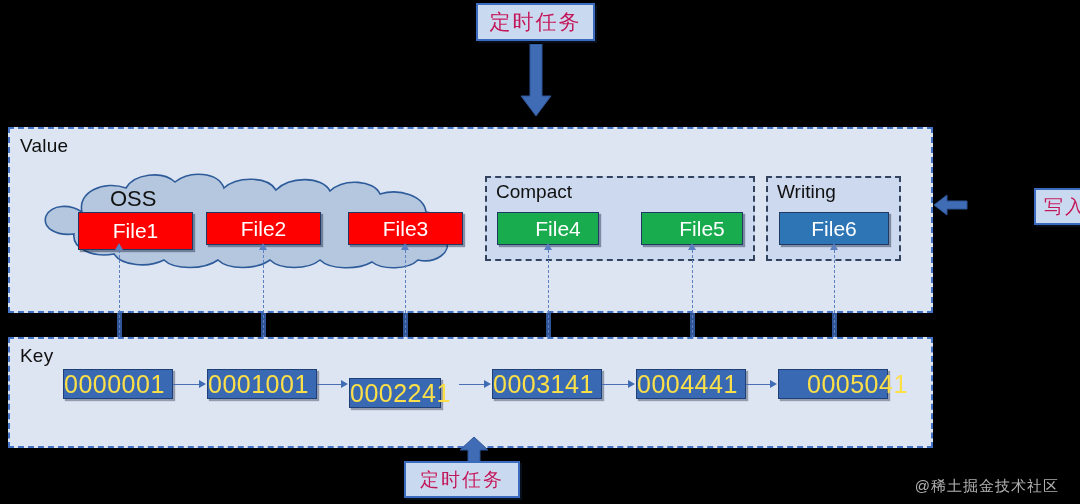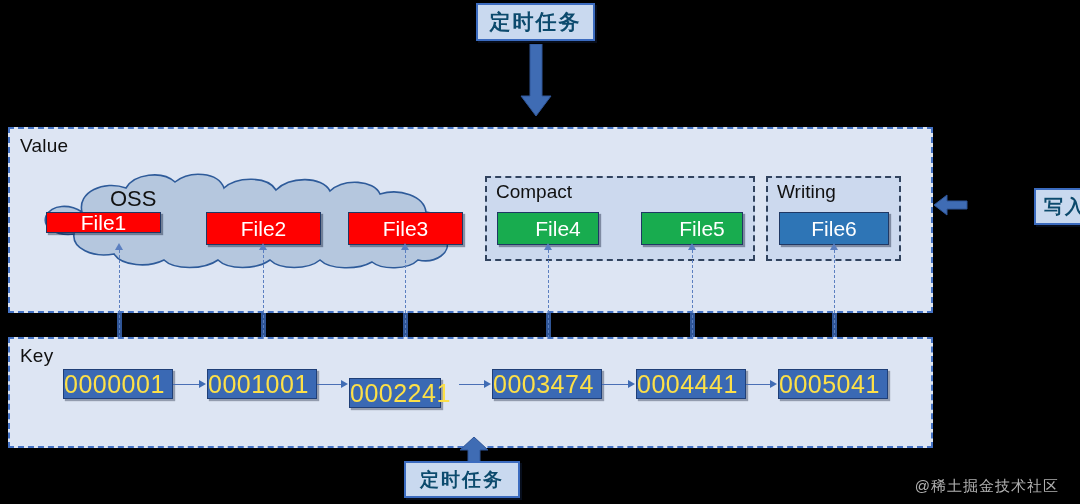--- a/index.html
+++ b/index.html
@@ -8,27 +8,26 @@
     font-family:"Liberation Sans","DejaVu Sans",sans-serif;
     overflow:hidden;
   }
   #stage{position:relative;width:1080px;height:504px;background:#000;}
 
   
   .cn-box{
     position:absolute;
     background:#c9d9ef;
     border:2px solid #3b6bbf;
-    color:#0c4a6e;
+    color:#be185d;
     font-size:21px;
     display:flex;align-items:center;justify-content:center;
     letter-spacing:2px;
     box-shadow:2px 2px 0 rgba(20,40,80,.35);
     text-shadow:0 0 1px rgba(255,255,255,.6);
-    font-weight:bold;
   }
 
   .panel{
     position:absolute;
     background:#dde5f3;
     border:2px dashed #4472c4;
     box-sizing:border-box;
   }
   .panel-title{
     position:absolute;
@@ -159,21 +158,21 @@
              C126,98 100,96 92,84
              C70,88 50,78 52,64
              C34,66 20,58 24,46
              C30,34 48,34 60,42 Z" fill="#b5c7de" stroke="#2e5b9a" stroke-width="1.6"></path>
   </svg>
 
   <div style="position:absolute;left:110px;top:186px;font-size:22px;color:#111;">
     <span>OSS</span>
   </div>
 
-  <div class="file red" style="left:46px;top:212px;width:115px;height:21px;">
+  <div class="file red" style="left:78px;top:212px;width:115px;height:38px;">
     <span>File1</span>
   </div>
   <div class="file red" style="left:206px;top:212px;width:115px;height:33px;">
     <span>File2</span>
   </div>
   <div class="file red" style="left:348px;top:212px;width:115px;height:33px;">
     <span>File3</span>
   </div>
 
   <div class="subpanel" style="left:485px;top:176px;width:270px;height:85px;">
@@ -232,26 +231,26 @@
   <div class="keybox" style="left:63px;top:369px;width:110px;height:30px;">
     <span>0000001</span>
   </div>
   <div class="keybox" style="left:207px;top:369px;width:110px;height:30px;">
     <span>0001001</span>
   </div>
   <div class="keybox" style="left:349px;top:378px;width:92px;height:30px;">
     <span>0002241</span>
   </div>
   <div class="keybox" style="left:492px;top:369px;width:110px;height:30px;">
-    <span>0003474</span>
+    <span>0003141</span>
   </div>
   <div class="keybox" style="left:636px;top:369px;width:110px;height:30px;">
     <span>0004441</span>
   </div>
-  <div class="keybox" style="left:778px;top:369px;width:110px;height:30px;">
+  <div class="keybox" style="left:778px;top:369px;width:110px;height:30px;padding-left:28px;">
     <span>0005041</span>
   </div>
 
   <div class="hline" style="left:173px;top:384px;width:27px;"></div>
   <div class="arrowhead-r" style="left:199px;top:380px;"></div>
 
   <div class="hline" style="left:317px;top:384px;width:25px;"></div>
   <div class="arrowhead-r" style="left:341px;top:380px;"></div>
 
   <div class="hline" style="left:459px;top:384px;width:26px;"></div>

